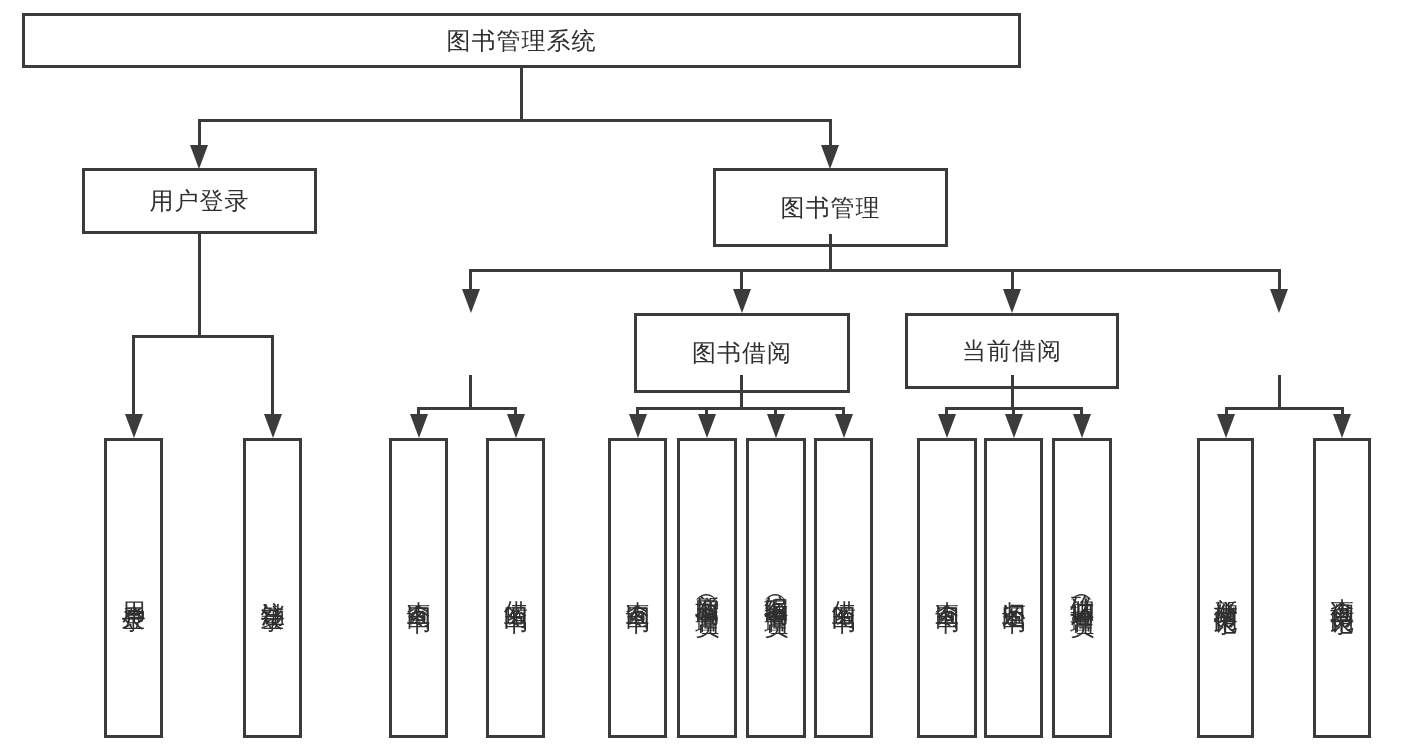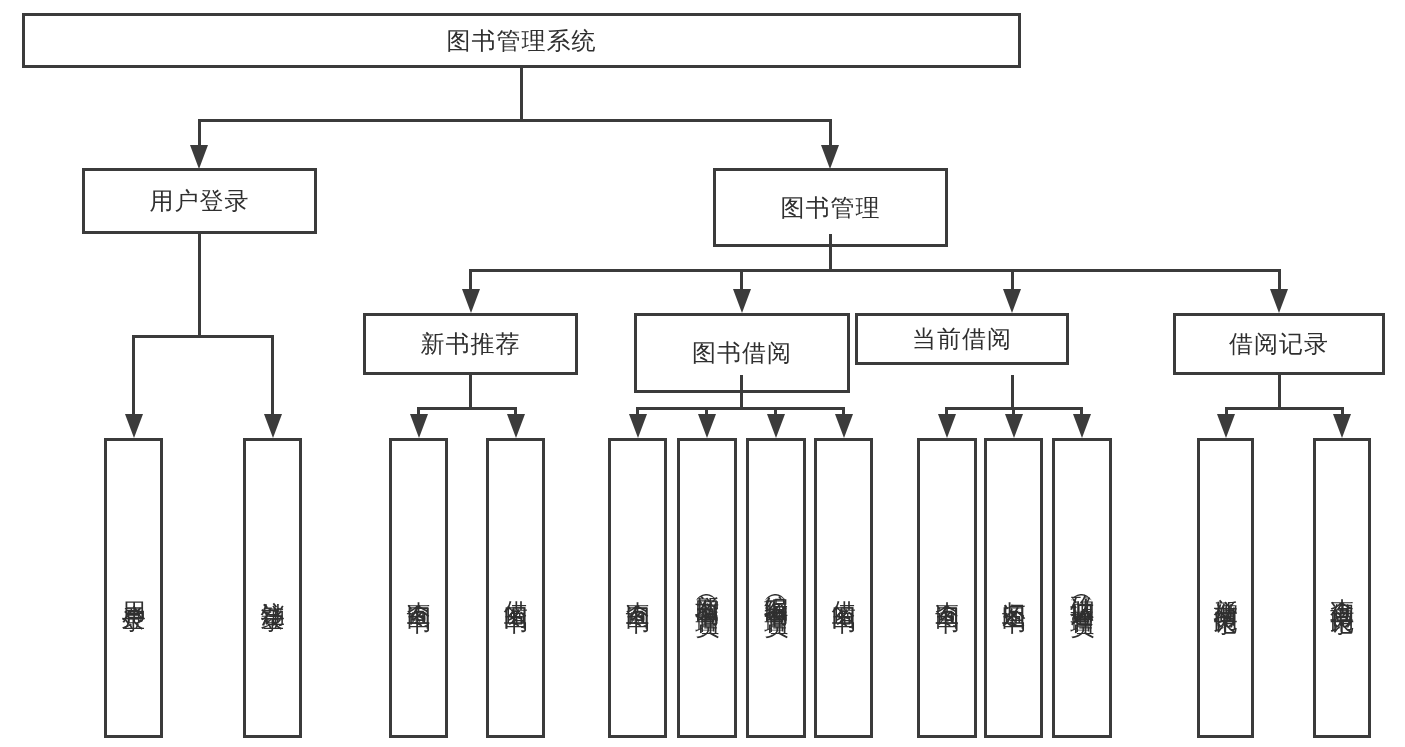--- a/index.html
+++ b/index.html
@@ -91,31 +91,25 @@
   <div class="hl" style="left:469px;top:269px;width:811px"></div>
   <div class="vl" style="left:469px;top:269px;height:24px"></div>
   <div class="arrow" style="left:461.5px;top:289px"></div>
   <div class="vl" style="left:740px;top:269px;height:24px"></div>
   <div class="arrow" style="left:732.5px;top:289px"></div>
   <div class="vl" style="left:1010.5px;top:269px;height:24px"></div>
   <div class="arrow" style="left:1003px;top:289px"></div>
   <div class="vl" style="left:1277.5px;top:269px;height:24px"></div>
   <div class="arrow" style="left:1270px;top:289px"></div>
 
-  <div class="box" style="left:363px;top:313px;width:215px;height:62px">
-    <span class="hlabel">新书推荐</span>
-  </div>
   <div class="box" style="left:634px;top:313px;width:216px;height:80px">
     <span class="hlabel">图书借阅</span>
   </div>
-  <div class="box" style="left:855px;top:313px;width:214px;height:52px">
+  <div class="box" style="left:905px;top:313px;width:214px;height:76px">
     <span class="hlabel">当前借阅</span>
-  </div>
-  <div class="box" style="left:1173px;top:313px;width:212px;height:62px">
-    <span class="hlabel">借阅记录</span>
   </div>
 
   <div class="vl" style="left:469px;top:375px;height:35px"></div>
   <div class="hl" style="left:417px;top:407px;width:100px"></div>
   <div class="vl" style="left:417px;top:407px;height:10px"></div>
   <div class="arrow" style="left:409.5px;top:414px"></div>
   <div class="vl" style="left:514px;top:407px;height:10px"></div>
   <div class="arrow" style="left:506.5px;top:414px"></div>
 
   <div class="vl" style="left:740px;top:375px;height:35px"></div>

